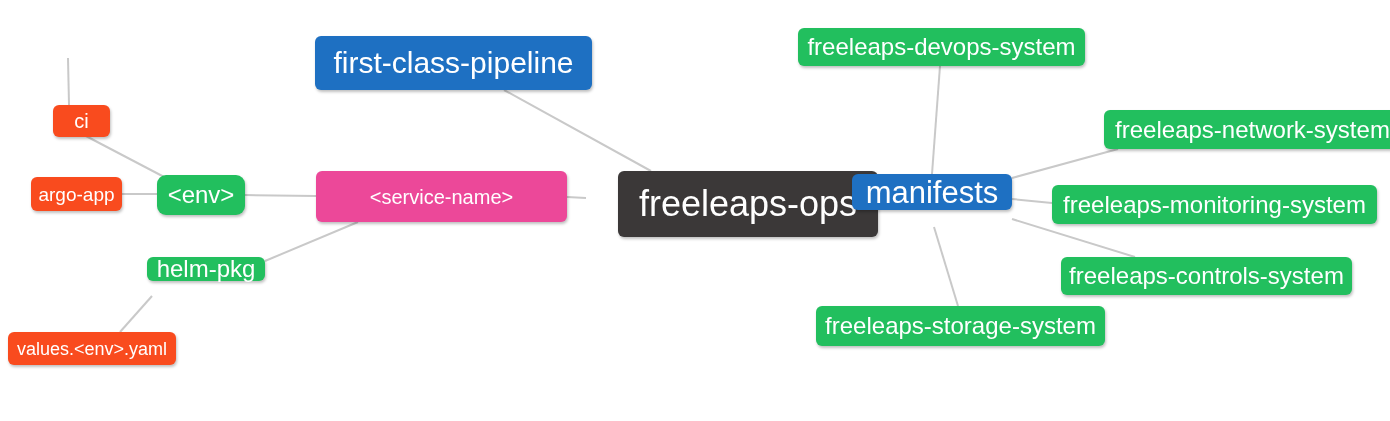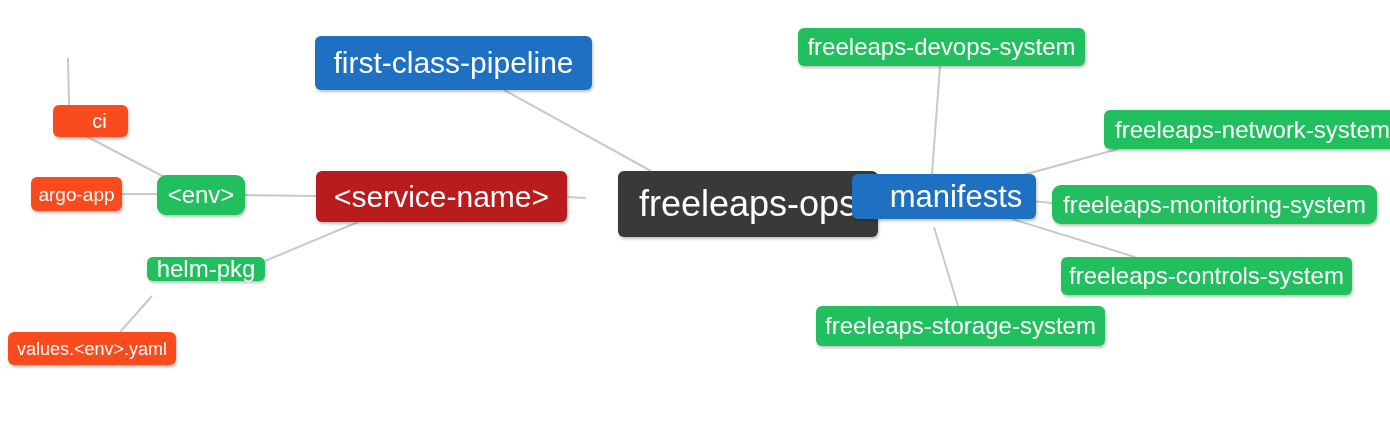--- a/index.html
+++ b/index.html
@@ -55,28 +55,28 @@
     <line x1="567" y1="197" x2="586" y2="198" stroke="#C9C9C9"></line>
     <line x1="504" y1="90" x2="651" y2="171" stroke="#C9C9C9"></line>
     <line x1="846" y1="201" x2="852" y2="201" stroke="#C9C9C9"></line>
     <line x1="932" y1="174" x2="940" y2="66" stroke="#C9C9C9"></line>
     <line x1="1012" y1="178" x2="1118" y2="149" stroke="#C9C9C9"></line>
     <line x1="1012" y1="199" x2="1052" y2="203" stroke="#C9C9C9"></line>
     <line x1="1012" y1="219" x2="1135" y2="257" stroke="#C9C9C9"></line>
     <line x1="934" y1="227" x2="958" y2="306" stroke="#C9C9C9"></line>
   </svg>
 
-  <div class="node" style="left: 53px; top: 105px; width: 57px; height: 32px; font-size: 20px; background: rgb(249, 75, 30); padding-left: 18px;">ci</div>
+  <div class="node" style="left: 53px; top: 105px; width: 57px; height: 32px; font-size: 20px; background: rgb(249, 75, 30);">ci</div>
   <div class="node" style="left: 31px; top: 177px; width: 91px; height: 34px; font-size: 19px; background: rgb(249, 75, 30);">argo-app</div>
   <div class="node" style="left: 157px; top: 175px; width: 88px; height: 40px; font-size: 24px; background: rgb(34, 191, 94); border-radius: 9px;">&lt;env&gt;</div>
   <div class="node" style="left: 147px; top: 257px; width: 118px; height: 24px; font-size: 24px; background: rgb(34, 191, 94);">helm-pkg</div>
   <div class="node" style="left: 8px; top: 332px; width: 168px; height: 33px; font-size: 18px; background: rgb(249, 75, 30);">values.&lt;env&gt;.yaml</div>
   <div class="node" style="left: 315px; top: 36px; width: 277px; height: 54px; font-size: 30px; background: rgb(30, 112, 194);">first-class-pipeline</div>
-  <div class="node" style="left: 316px; top: 171px; width: 251px; height: 51px; font-size: 30px; background: #b91c1c;">&lt;service-name&gt;</div>
+  <div class="node" style="left: 316px; top: 171px; width: 251px; height: 51px; font-size: 20px; background: #ec4899;">&lt;service-name&gt;</div>
   <div class="node" style="left: 586px; top: 171px; width: 260px; height: 66px; font-size: 36px; background: rgb(59, 56, 56); margin-left: 32px;">freeleaps-ops</div>
-  <div class="node" style="left: 852px; top: 174px; width: 160px; height: 45px; font-size: 31px; background: rgb(30, 112, 194); padding-left: 24px;">manifests</div>
+  <div class="node" style="left: 852px; top: 174px; width: 160px; height: 36px; font-size: 31px; background: rgb(30, 112, 194);">manifests</div>
   <div class="node" style="left: 798px; top: 28px; width: 287px; height: 38px; font-size: 24px; background: rgb(34, 191, 94);">freeleaps-devops-system</div>
   <div class="node" style="left: 1104px; top: 110px; width: 297px; height: 39px; font-size: 24px; background: rgb(34, 191, 94);">freeleaps-network-system</div>
-  <div class="node" style="left: 1052px; top: 185px; width: 325px; height: 39px; font-size: 24px; background: rgb(34, 191, 94); border-radius: 9px;">freeleaps-monitoring-system</div>
+  <div class="node" style="left: 1052px; top: 185px; width: 325px; height: 39px; font-size: 24px; background: rgb(34, 191, 94);">freeleaps-monitoring-system</div>
   <div class="node" style="left: 1061px; top: 257px; width: 291px; height: 38px; font-size: 24px; background: rgb(34, 191, 94);">freeleaps-controls-system</div>
   <div class="node" style="left: 816px; top: 306px; width: 289px; height: 40px; font-size: 24px; background: rgb(34, 191, 94);">freeleaps-storage-system</div>
 
 </div>
 
 </body></html>

